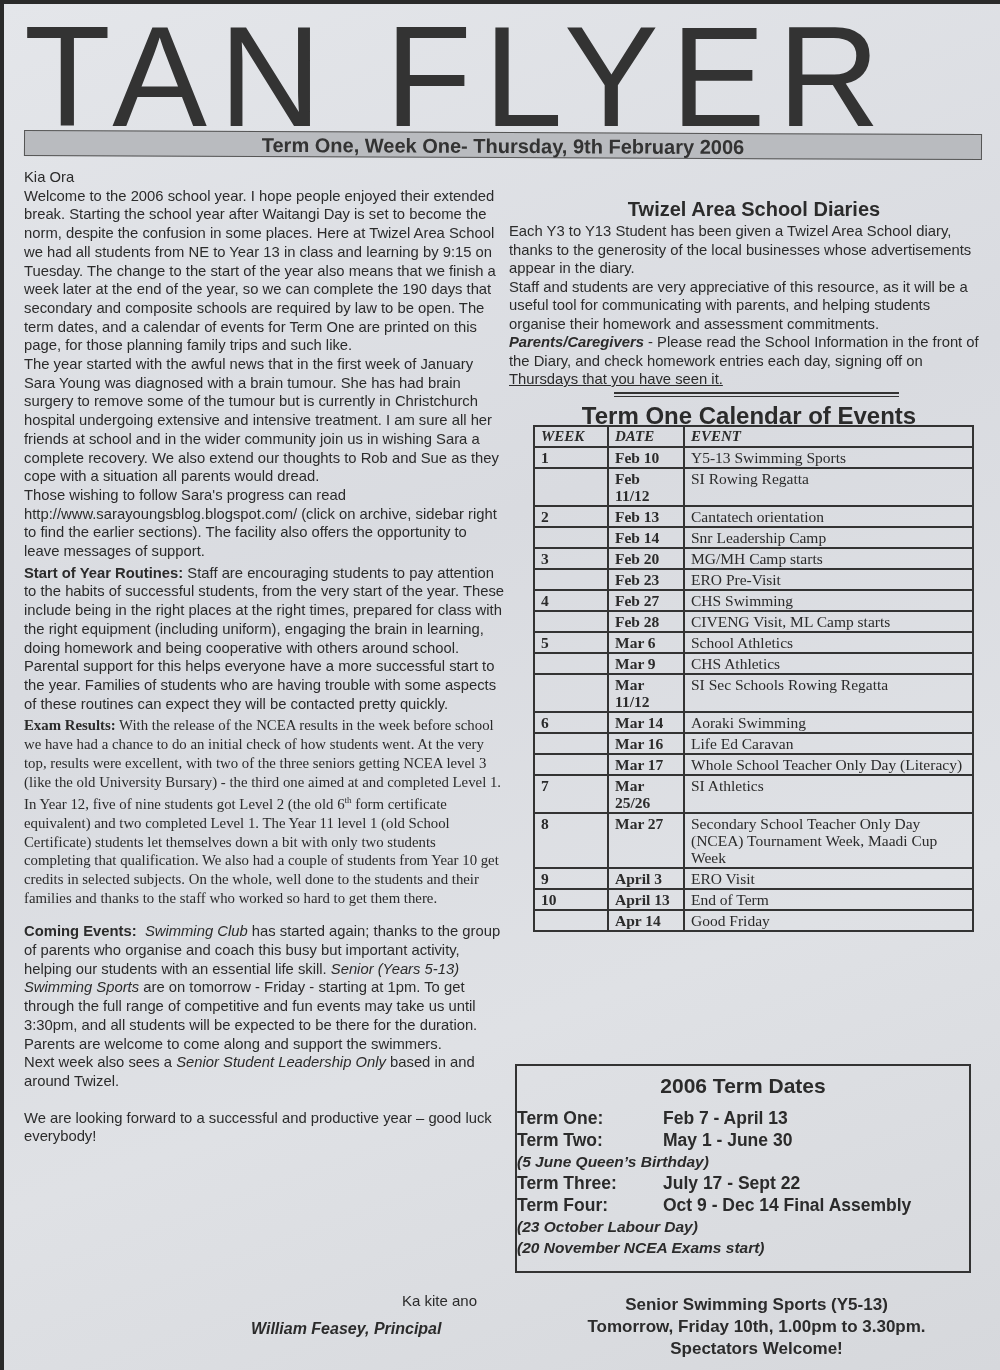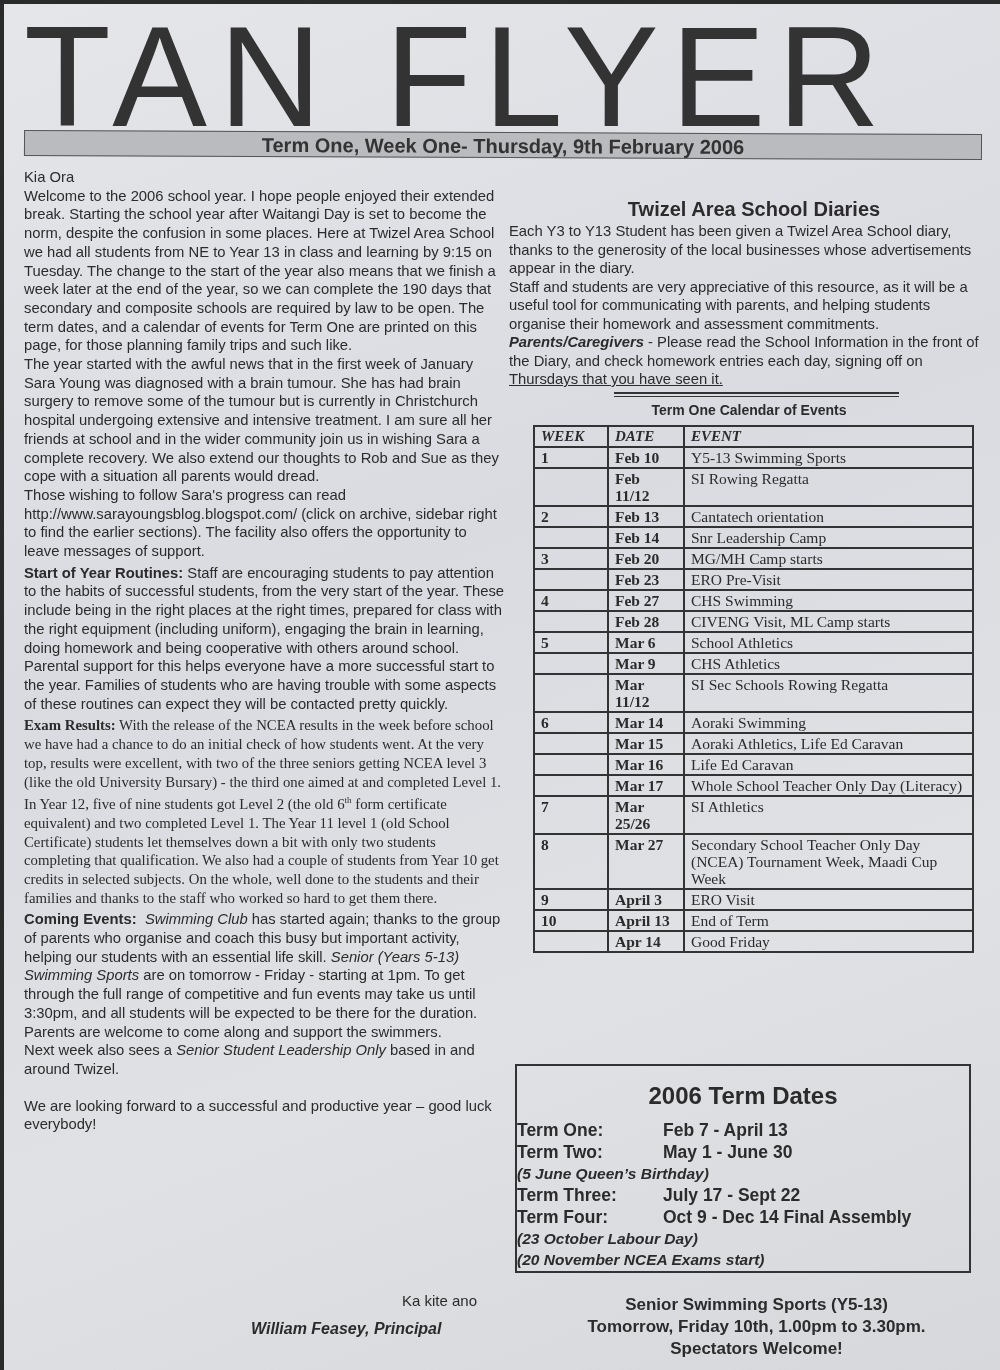--- a/index.html
+++ b/index.html
@@ -36,34 +36,34 @@
   .left-col .b { font-weight: bold; }
   .left-col .i { font-style: italic; }
   .signoff-1 { position: absolute; left: 398px; top: 1288px; font-size: 15px; }
   .signoff-2 { position: absolute; left: 247px; top: 1316px; font-size: 16px; font-weight: bold; font-style: italic; }
   .right-col { position: absolute; left: 505px; top: 172px; width: 475px; }
   .diaries-title { text-align: center; font-weight: bold; font-size: 20px; line-height: 26px; width: 490px; margin-top: 20px; }
   .diaries-body { font-size: 14.8px; line-height: 18.5px; width: 475px; }
   .diaries-body .bi { font-weight: bold; font-style: italic; }
   .diaries-body .u { text-decoration: underline; }
   .double-rule { margin: 3px 0 0 105px; width: 285px; height: 5px; border-top: 2px solid #333; border-bottom: 1px solid #333; }
-  .cal-title { position: absolute; left: 505px; top: 398px; width: 480px; text-align: center; font-weight: bold; font-size: 14px; }
+  .cal-title { position: absolute; left: 505px; top: 398px; width: 480px; text-align: center; font-weight: bold; font-size: 24px; }
   table.cal {
     position: absolute; left: 529px; top: 421px; width: 441px;
     border-collapse: collapse; font-family: "Liberation Serif", serif; font-size: 15.5px; color: #2b2b2b;
   }
   table.cal td, table.cal th { border: 2px solid #333; vertical-align: top; padding: 1px 6px; text-align: left; line-height: 17px; }
   table.cal th { font-style: italic; font-weight: bold; font-size: 15px; }
   table.cal td.wk { width: 74px; font-weight: bold; }
   table.cal td.dt { width: 76px; font-weight: bold; }
   .terms-box {
     position: absolute; left: 511px; top: 1060px; width: 456px; height: 209px;
     border: 2px solid #333;
   }
-  .terms-title { text-align: center; font-weight: bold; font-size: 24px; margin-top: 16px; }
+  .terms-title { text-align: center; font-weight: bold; font-size: 21px; margin-top: 8px; }
   .term-row { display: flex; font-weight: bold; font-size: 17.5px; line-height: 22px; }
   .term-row .lbl { width: 146px; }
   .term-note { font-weight: bold; font-style: italic; font-size: 15.5px; line-height: 21px; }
   .swim-notice { position: absolute; left: 505px; top: 1290px; width: 495px; text-align: center; font-weight: bold; font-size: 17px; line-height: 22px; }
 </style>
 </head>
 <body>
 
 <div class="page">
 
@@ -74,21 +74,21 @@
     <p>Kia Ora</p>
     <p>Welcome to the 2006 school year.  I hope people enjoyed their extended break.  Starting the school year after Waitangi Day is set to become the norm, despite the confusion in some places.  Here at Twizel Area School we had all students from NE to Year 13 in class and learning by 9:15 on Tuesday.  The change to the start of the year also means that we finish a week later at the end of the year, so we can complete the 190 days that secondary and composite schools are required by law to be open.  The term dates, and a calendar of events for Term One are printed on this page, for those planning family trips and such like.</p>
     <p>The year started with the awful news that in the first week of January Sara Young was diagnosed with a brain tumour.  She has had brain surgery to remove some of the tumour but is currently in Christchurch hospital undergoing extensive and intensive treatment.  I am sure all her friends at school and in the wider community join us in wishing Sara a complete recovery.  We also extend our thoughts to Rob and Sue as they cope with a situation all parents would dread.</p>
     <p>Those wishing to follow Sara's progress can read http://www.sarayoungsblog.blogspot.com/ (click on archive, sidebar right to find the earlier sections).  The facility also offers the opportunity to leave messages of support.</p>
     <p style="margin-top:3px;">
       <span class="b">Start of Year Routines:</span><span>  Staff are encouraging students to pay attention to the habits of successful students, from the very start of the year.  These include being in the right places at the right times, prepared for class with the right equipment (including uniform), engaging the brain in learning, doing homework and being cooperative with others around school.  Parental support for this helps everyone have a more successful start to the year.  Families of students who are having trouble with some aspects of these routines can expect they will be contacted pretty quickly.</span>
     </p>
     <p style="margin-top:3px;font-family:Liberation Serif, serif;">
       <span class="b">Exam Results:</span><span>  With the release of the NCEA results in the week before school we have had a chance to do an initial check of how students went.  At the very top, results were excellent, with two of the three seniors getting NCEA level 3 (like the old University Bursary) - the third one aimed at and completed Level 1.  In Year 12,  five of nine students got Level 2 (the old 6</span><sup style="font-size:9px;">th</sup><span> form certificate equivalent) and two completed Level 1.  The Year 11 level 1 (old School Certificate) students let themselves down a bit with only two students completing that qualification.  We also had a couple of students from Year 10 get credits in selected subjects.  On the whole, well done to the students and their families and thanks to the staff who worked so hard to get them there.</span>
     </p>
-    <p style="margin-top:3px;">
+    <p style="margin-top:15px;">
       <span class="b">Coming Events:</span>&nbsp; <span class="i">Swimming Club</span><span> has started again; thanks to the group of parents who organise and coach this busy but important activity, helping our students with an essential life skill. </span><span class="i">Senior (Years 5-13) Swimming Sports</span><span> are on tomorrow - Friday - starting at 1pm.  To get through the full range of competitive and fun events may take us until 3:30pm, and all students will be expected to be there for the duration. Parents are welcome to come along and support the swimmers.</span>
     </p>
     <p>
       <span>Next week also sees a </span><span class="i">Senior Student Leadership Only</span><span> based in and around Twizel.</span>
     </p>
     <p style="margin-top:18px;">We are looking forward to a successful and productive year – good luck everybody!</p>
   </div>
   <div class="signoff-1">Ka kite ano</div>
   <div class="signoff-2">William Feasey, Principal</div>
 
@@ -169,25 +169,20 @@
           <td class="dt">Mar 11/12</td>
           <td class="ev">SI Sec Schools Rowing Regatta</td>
         </tr>
         <tr>
           <td class="wk">6</td>
           <td class="dt">Mar 14</td>
           <td class="ev">Aoraki Swimming</td>
         </tr>
         <tr>
           <td class="wk"></td>
-          <td class="dt">Mar 15</td>
-          <td class="ev">Aoraki Athletics, Life Ed Caravan</td>
-        </tr>
-        <tr>
-          <td class="wk"></td>
           <td class="dt">Mar 16</td>
           <td class="ev">Life Ed Caravan</td>
         </tr>
         <tr>
           <td class="wk"></td>
           <td class="dt">Mar 17</td>
           <td class="ev">Whole School Teacher Only Day (Literacy)</td>
         </tr>
         <tr>
           <td class="wk">7</td>

